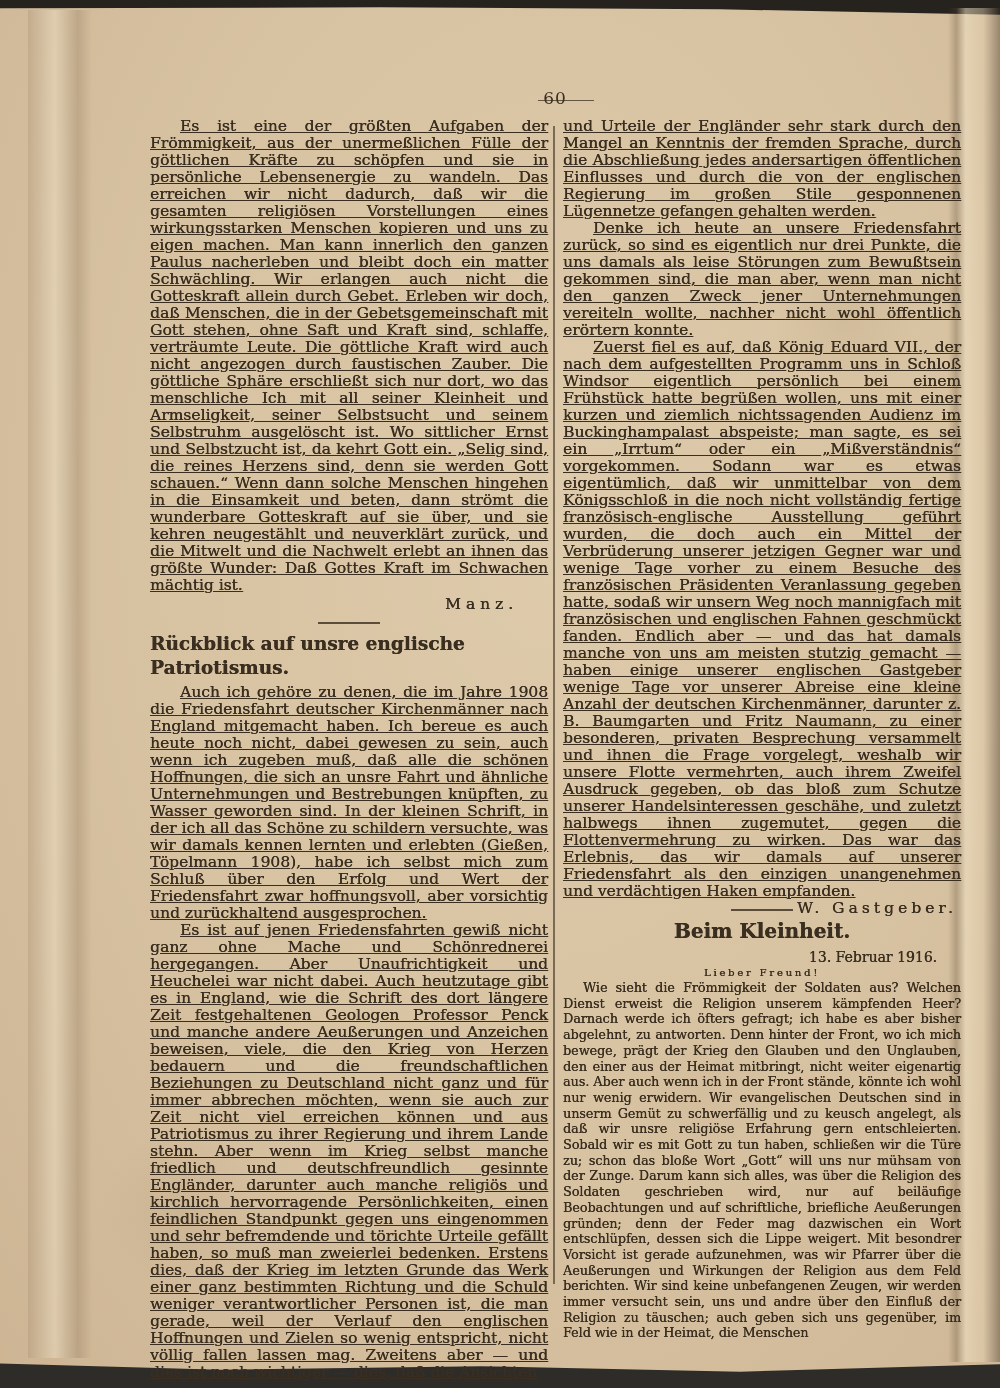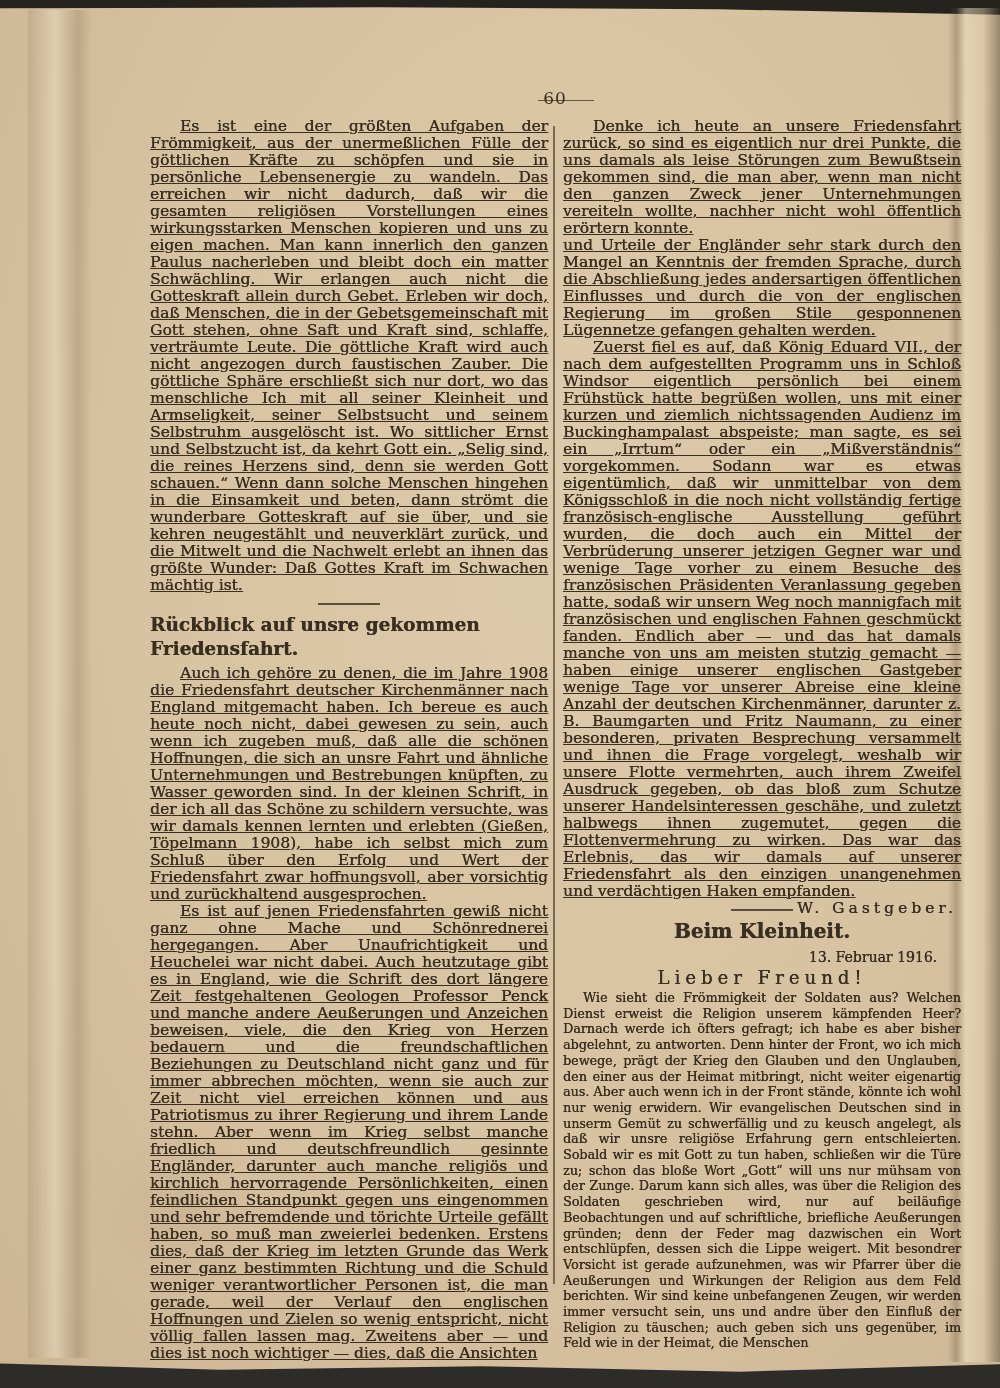--- a/index.html
+++ b/index.html
@@ -37,21 +37,21 @@
   p.body{margin:0;font-size:15.5px;line-height:17px;text-align:justify;
     text-shadow:.3px 0 0 currentColor;text-decoration:underline;}
   p.body.ind{text-indent:30px;}
   .sig-line{margin:1px 30px 0 0;text-align:right;font-size:15.5px;letter-spacing:.32em;
     text-shadow:.3px 0 0 currentColor;}
   .sep-rule{width:62px;height:2px;background:rgba(58,46,32,.8);margin:9px auto 8px auto;}
   h2.art{margin:2px 0 4px 0;font-size:18.5px;line-height:24px;font-weight:bold;
     text-shadow:.3px 0 0 currentColor;}
   h2.art-center{text-align:center;font-size:20px;margin:4px 0 6px 0;}
   .dateline{margin:0 24px 2px 0;text-align:right;font-size:14px;text-shadow:.3px 0 0 currentColor;}
-  .salutation{margin:0 0 2px 0;text-align:center;font-size:18px;letter-spacing:.28em;
+  .salutation{margin:0 0 2px 0;text-align:center;font-size:10px;letter-spacing:.28em;
     text-shadow:.3px 0 0 currentColor;}
   p.letter{margin:0;font-size:12.7px;line-height:15.7px;text-align:justify;text-indent:20px;
     text-shadow:.25px 0 0 currentColor;}
   .sig-float{float:right;letter-spacing:.26em;padding-right:4px;}
 </style>
 </head>
 <body>
 
 <div class="top-edge"></div>
 <div class="bottom-edge"></div>
@@ -59,29 +59,30 @@
 <div class="right-curl"></div>
 <div class="stains"></div>
 
 <div class="pagenum">60</div>
 <div class="pagenum-rule"></div>
 
 <div class="divider"></div>
 
 <div class="col col-left">
   <p class="body ind">Es ist eine der größten Aufgaben der Frömmigkeit, aus der unermeßlichen Fülle der göttlichen Kräfte zu schöpfen und sie in persönliche Lebensenergie zu wandeln. Das erreichen wir nicht dadurch, daß wir die gesamten religiösen Vorstellungen eines wirkungsstarken Menschen kopieren und uns zu eigen machen. Man kann innerlich den ganzen Paulus nacherleben und bleibt doch ein matter Schwächling. Wir erlangen auch nicht die Gotteskraft allein durch Gebet. Erleben wir doch, daß Menschen, die in der Gebetsgemeinschaft mit Gott stehen, ohne Saft und Kraft sind, schlaffe, verträumte Leute. Die göttliche Kraft wird auch nicht angezogen durch faustischen Zauber. Die göttliche Sphäre erschließt sich nur dort, wo das menschliche Ich mit all seiner Kleinheit und Armseligkeit, seiner Selbstsucht und seinem Selbstruhm ausgelöscht ist. Wo sittlicher Ernst und Selbstzucht ist, da kehrt Gott ein. „Selig sind, die reines Herzens sind, denn sie werden Gott schauen.“ Wenn dann solche Menschen hingehen in die Einsamkeit und beten, dann strömt die wunderbare Gotteskraft auf sie über, und sie kehren neugestählt und neuverklärt zurück, und die Mitwelt und die Nachwelt erlebt an ihnen das größte Wunder: Daß Gottes Kraft im Schwachen mächtig ist.</p>
+  <div class="sig-line">Manz.</div>
   <div class="sep-rule"></div>
-  <h2 class="art">Rückblick auf unsre gekommen Friedensfahrt.</h2>
+  <h2 class="art">Rückblick auf unsre englische Patriotismus.</h2>
   <p class="body ind">Auch ich gehöre zu denen, die im Jahre 1908 die Friedensfahrt deutscher Kirchenmänner nach England mitgemacht haben. Ich bereue es auch heute noch nicht, dabei gewesen zu sein, auch wenn ich zugeben muß, daß alle die schönen Hoffnungen, die sich an unsre Fahrt und ähnliche Unternehmungen und Bestrebungen knüpften, zu Wasser geworden sind. In der kleinen Schrift, in der ich all das Schöne zu schildern versuchte, was wir damals kennen lernten und erlebten (Gießen, Töpelmann 1908), habe ich selbst mich zum Schluß über den Erfolg und Wert der Friedensfahrt zwar hoffnungsvoll, aber vorsichtig und zurückhaltend ausgesprochen.</p>
   <p class="body ind">Es ist auf jenen Friedensfahrten gewiß nicht ganz ohne Mache und Schönrednerei hergegangen. Aber Unaufrichtigkeit und Heuchelei war nicht dabei. Auch heutzutage gibt es in England, wie die Schrift des dort längere Zeit festgehaltenen Geologen Professor Penck und manche andere Aeußerungen und Anzeichen beweisen, viele, die den Krieg von Herzen bedauern und die freundschaftlichen Beziehungen zu Deutschland nicht ganz und für immer abbrechen möchten, wenn sie auch zur Zeit nicht viel erreichen können und aus Patriotismus zu ihrer Regierung und ihrem Lande stehn. Aber wenn im Krieg selbst manche friedlich und deutschfreundlich gesinnte Engländer, darunter auch manche religiös und kirchlich hervorragende Persönlichkeiten, einen feindlichen Standpunkt gegen uns eingenommen und sehr befremdende und törichte Urteile gefällt haben, so muß man zweierlei bedenken. Erstens dies, daß der Krieg im letzten Grunde das Werk einer ganz bestimmten Richtung und die Schuld weniger verantwortlicher Personen ist, die man gerade, weil der Verlauf den englischen Hoffnungen und Zielen so wenig entspricht, nicht völlig fallen lassen mag. Zweitens aber — und dies ist noch wichtiger — dies, daß die Ansichten</p>
 </div>
 
 <div class="col col-right">
+  <p class="body">und Urteile der Engländer sehr stark durch den Mangel an Kenntnis der fremden Sprache, durch die Abschließung jedes andersartigen öffentlichen Einflusses und durch die von der englischen Regierung im großen Stile gesponnenen Lügennetze gefangen gehalten werden.</p>
   <p class="body ind">Denke ich heute an unsere Friedensfahrt zurück, so sind es eigentlich nur drei Punkte, die uns damals als leise Störungen zum Bewußtsein gekommen sind, die man aber, wenn man nicht den ganzen Zweck jener Unternehmungen vereiteln wollte, nachher nicht wohl öffentlich erörtern konnte.</p>
-  <p class="body">und Urteile der Engländer sehr stark durch den Mangel an Kenntnis der fremden Sprache, durch die Abschließung jedes andersartigen öffentlichen Einflusses und durch die von der englischen Regierung im großen Stile gesponnenen Lügennetze gefangen gehalten werden.</p>
   <p class="body ind">
     <span>Zuerst fiel es auf, daß König Eduard VII., der nach dem aufgestellten Programm uns in Schloß Windsor eigentlich persönlich bei einem Frühstück hatte begrüßen wollen, uns mit einer kurzen und ziemlich nichtssagenden Audienz im Buckinghampalast abspeiste; man sagte, es sei ein „Irrtum“ oder ein „Mißverständnis“ vorgekommen. Sodann war es etwas eigentümlich, daß wir unmittelbar von dem Königsschloß in die noch nicht vollständig fertige französisch-englische Ausstellung geführt wurden, die doch auch ein Mittel der Verbrüderung unserer jetzigen Gegner war und wenige Tage vorher zu einem Besuche des französischen Präsidenten Veranlassung gegeben hatte, sodaß wir unsern Weg noch mannigfach mit französischen und englischen Fahnen geschmückt fanden. Endlich aber — und das hat damals manche von uns am meisten stutzig gemacht — haben einige unserer englischen Gastgeber wenige Tage vor unserer Abreise eine kleine Anzahl der deutschen Kirchenmänner, darunter z. B. Baumgarten und Fritz Naumann, zu einer besonderen, privaten Besprechung versammelt und ihnen die Frage vorgelegt, weshalb wir unsere Flotte vermehrten, auch ihrem Zweifel Ausdruck gegeben, ob das bloß zum Schutze unserer Handelsinteressen geschähe, und zuletzt halbwegs ihnen zugemutet, gegen die Flottenvermehrung zu wirken. Das war das Erlebnis, das wir damals auf unserer Friedensfahrt als den einzigen unangenehmen und verdächtigen Haken empfanden.</span>
     <span class="sig-float">W. Gastgeber.</span>
   </p>
   <div class="sep-rule"></div>
   <h2 class="art art-center">Beim Kleinheit.</h2>
   <div class="dateline">13. Februar 1916.</div>
   <div class="salutation">Lieber Freund!</div>
   <p class="letter">Wie sieht die Frömmigkeit der Soldaten aus? Welchen Dienst erweist die Religion unserem kämpfenden Heer? Darnach werde ich öfters gefragt; ich habe es aber bisher abgelehnt, zu antworten. Denn hinter der Front, wo ich mich bewege, prägt der Krieg den Glauben und den Unglauben, den einer aus der Heimat mitbringt, nicht weiter eigenartig aus. Aber auch wenn ich in der Front stände, könnte ich wohl nur wenig erwidern. Wir evangelischen Deutschen sind in unserm Gemüt zu schwerfällig und zu keusch angelegt, als daß wir unsre religiöse Erfahrung gern entschleierten. Sobald wir es mit Gott zu tun haben, schließen wir die Türe zu; schon das bloße Wort „Gott“ will uns nur mühsam von der Zunge. Darum kann sich alles, was über die Religion des Soldaten geschrieben wird, nur auf beiläufige Beobachtungen und auf schriftliche, briefliche Aeußerungen gründen; denn der Feder mag dazwischen ein Wort entschlüpfen, dessen sich die Lippe weigert. Mit besondrer Vorsicht ist gerade aufzunehmen, was wir Pfarrer über die Aeußerungen und Wirkungen der Religion aus dem Feld berichten. Wir sind keine unbefangenen Zeugen, wir werden immer versucht sein, uns und andre über den Einfluß der Religion zu täuschen; auch geben sich uns gegenüber, im Feld wie in der Heimat, die Menschen</p>
 </div>

